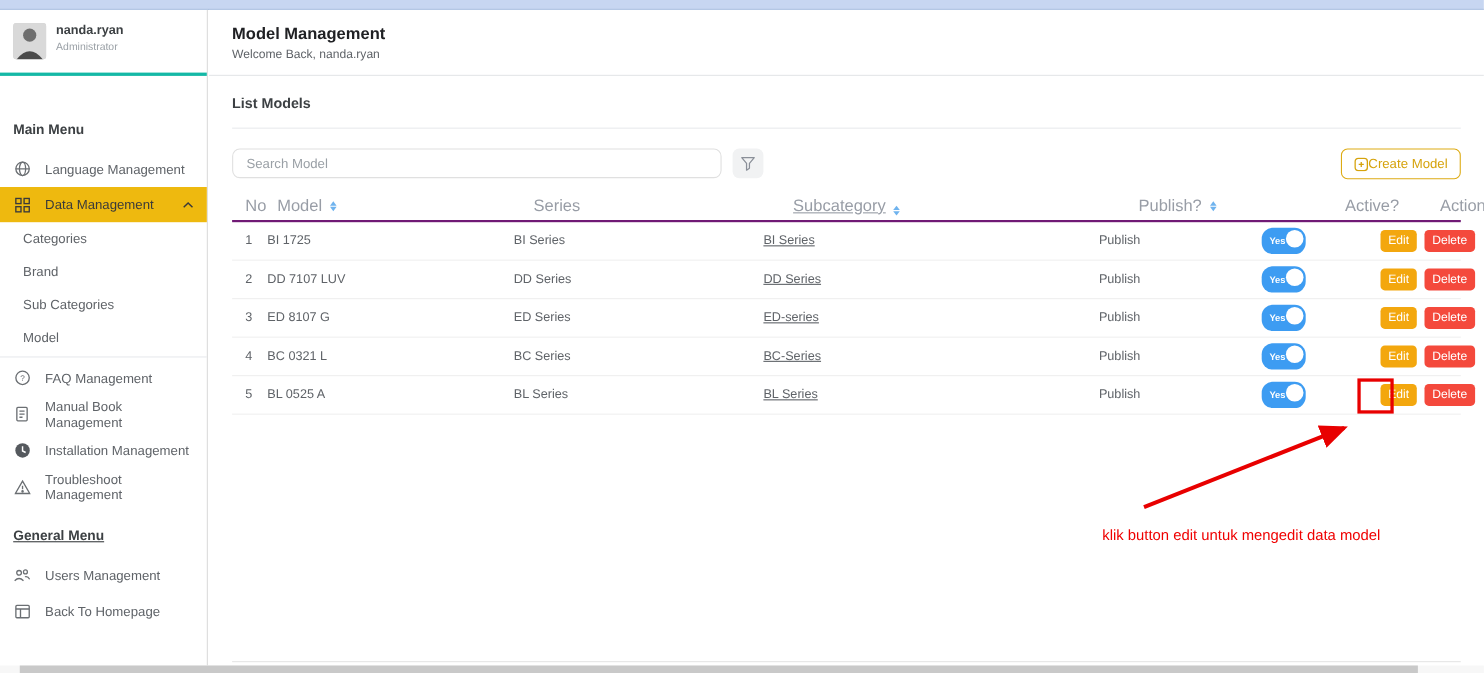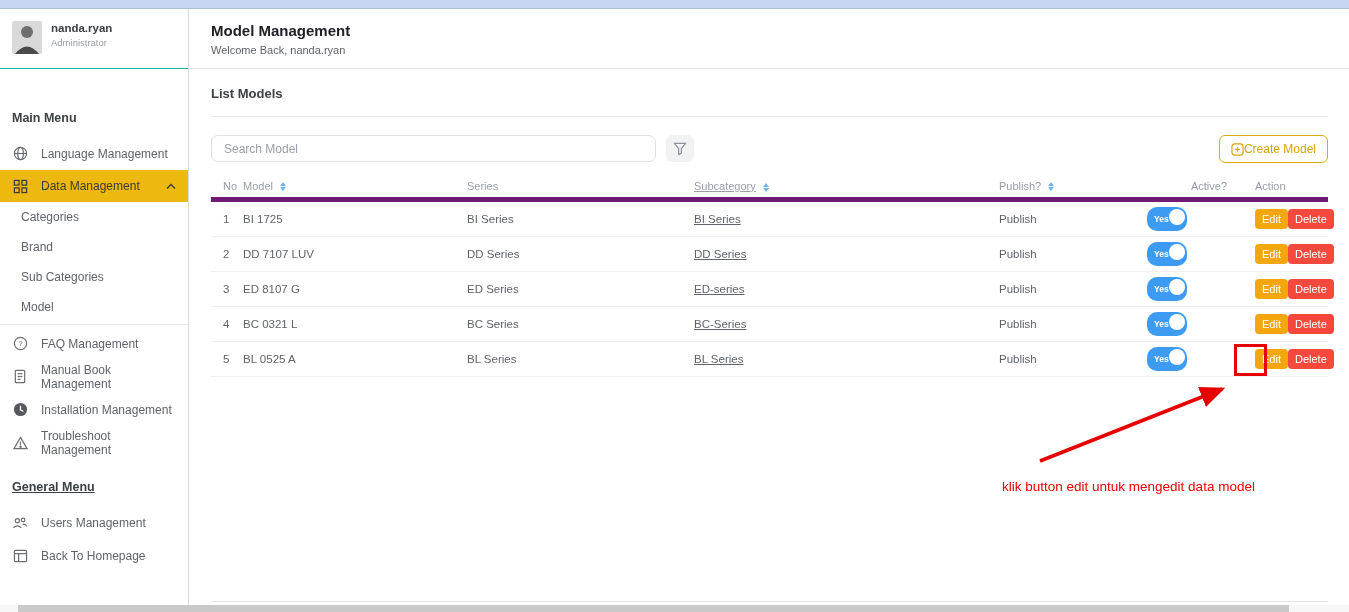--- a/index.html
+++ b/index.html
@@ -8,21 +8,21 @@
     font-family: "Liberation Sans", "DejaVu Sans", sans-serif;
     background:#fff; position:relative; overflow:hidden; color:#5f6368;
   }
   
   .topbar { position:absolute; left:0; top:0; width:1349px; height:9px;
     background:#c7d6f1; border-bottom:1px solid #a9bedf; }
 
   
   .sidebar { position:absolute; left:0; top:9px; width:189px; height:596px;
     background:#fff; border-right:1px solid #dcdcdc; }
-  .profile { height:60px; border-bottom:1px solid #14b8a6; padding:12px 12px; display:flex; align-items:flex-start; }
+  .profile { height:60px; border-bottom:3px solid #14b8a6; padding:12px 12px; display:flex; align-items:flex-start; }
   .avatar { width:30px; height:33px; border-radius:3px; background:#cfcfcf; overflow:hidden; flex:none; }
   .p-meta { margin-left:9px; padding-top:1px; }
   .p-name { font-size:11.5px; font-weight:bold; color:#3c4043; }
   .p-role { font-size:9.5px; color:#9aa0a6; margin-top:3px; }
   .menu-title { font-size:12.5px; font-weight:bold; color:#3c4043; padding:0 12px; margin-top:42px; margin-bottom:12px; }
   .s-item { height:33px; display:flex; align-items:center; padding:0 12px; font-size:12px; color:#5f6368; cursor:pointer; }
   .s-item .s-icon { width:16px; height:16px; margin-right:13px; display:inline-flex; align-items:center; justify-content:center; flex:none; }
   .s-item.active { background:#eeb90f; color:#3a3a3a; height:32px; }
   .s-item .chev { margin-left:auto; display:inline-flex; }
   .s-sub { height:30px; display:flex; align-items:center; padding-left:21px; font-size:12px; color:#5f6368; cursor:pointer; }
@@ -46,21 +46,21 @@
   .search-input::placeholder { color:#9aa0a6; }
   .filter-btn { width:28px; height:27px; margin-left:10px; background:#f1f2f3; border:none;
     border-radius:6px; display:flex; align-items:center; justify-content:center; cursor:pointer; }
   .create-btn { position:absolute; right:0; top:0; height:28px; padding:0 11px;
     background:#fff; border:1px solid #ddab14; border-radius:6px; color:#d6a30c;
     font-size:12px; display:flex; align-items:center; cursor:pointer; font-family:inherit; }
 
   
   .table { margin-top:13px; }
   .t-head, .t-row { display:flex; align-items:center; }
-  .t-head { height:27px; font-size:11px; color:#989da6; border-bottom:5px solid #701a75; }
+  .t-head { height:27px; font-size:15px; color:#989da6; border-bottom:2px solid #701a75;gap:9px; }
   .t-row { height:35px; font-size:11.5px; color:#5f6368; border-bottom:1px solid #efefef; }
   .c-no { width:32px; padding-left:12px; flex:none; }
   .c-model { width:224px; flex:none; display:flex; align-items:center; }
   .c-series { width:227px; flex:none; }
   .c-subcat { width:295px; flex:none; display:flex; align-items:flex-end;text-decoration:underline; }
   .c-publish { width:150px; padding-left:10px; flex:none; display:flex; align-items:center; }
   .c-active { width:88px; padding-left:8px; flex:none;text-align:right; }
   .c-action { flex:1; padding-left:28px; display:flex; align-items:center; }
   .t-head .c-active { padding-left:12px; }
   .sort { display:inline-flex; flex-direction:column; margin-left:7px; gap:1px; }
@@ -68,21 +68,21 @@
   .sort .up { border-bottom:4px solid #6fb3ee; }
   .sort .dn { border-top:4px solid #6fb3ee; }
 
   .toggle { width:40px; height:24px; border-radius:10px; background:#3d9cf2; position:relative;
     display:flex; align-items:center; cursor:pointer; }
   .toggle .t-label { color:#fff; font-size:8.5px; font-weight:bold; margin-left:7px; }
   .toggle .knob { position:absolute; right:2px; top:2px; width:16px; height:16px; border-radius:50%; background:#fff; }
 
   .btn { border:none; border-radius:4px; color:#fff; font-size:11px; padding:4px 7px;
     cursor:pointer; font-family:inherit; }
-  .btn-edit { background:#f3a70e; }
+  .btn-edit { background:#f3a70e; margin-right:7px; }
   .btn-delete { background:#f4493c; }
 
   
   .anno-box { position:absolute; left:1234px; top:344px; width:33px; height:32px;
     border:3px solid #e80000; pointer-events:none; }
   .anno-arrow { position:absolute; left:1000px; top:378px; width:260px; height:95px; pointer-events:none; }
   .anno-text { position:absolute; left:1002px; top:479px; width:300px; color:#ef0000;
     font-size:13.5px; }
 
   

